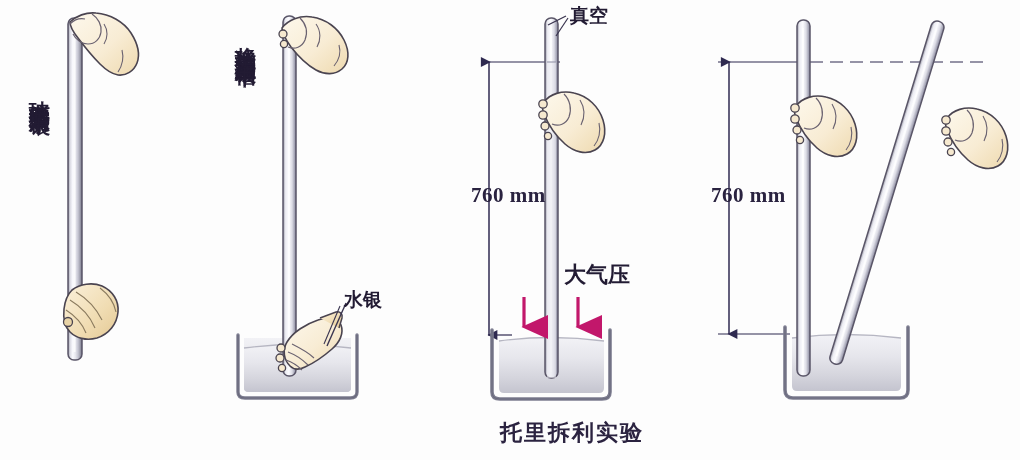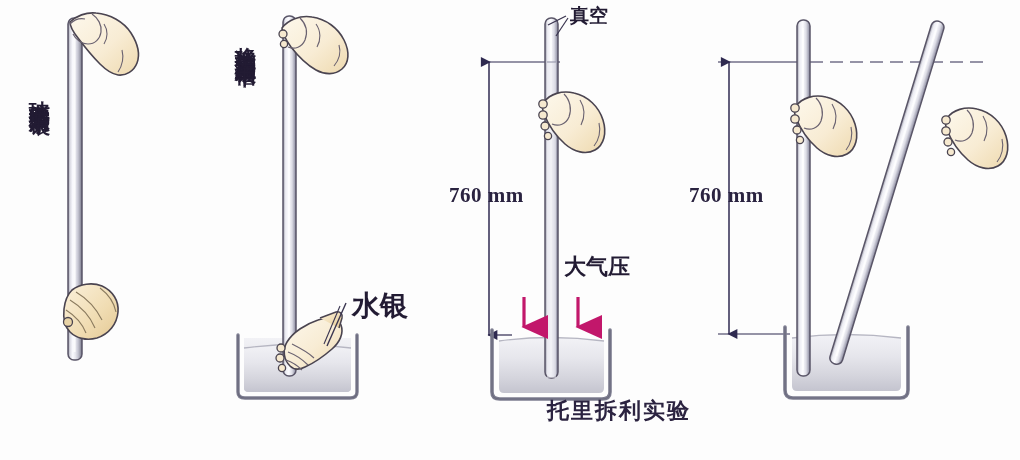--- a/index.html
+++ b/index.html
@@ -38,20 +38,21 @@
     color:#221b33;
     white-space:nowrap;
   }
   .dimlabel{
     position:absolute;
     font-family:"Liberation Serif","DejaVu Serif",serif;
     font-weight:700;
     color:#2a2340;
     white-space:nowrap;
     letter-spacing:0.5px;
+    margin-left:22px;
   }
   .caption{
     position:absolute;
     font-family:"DejaVu Sans","Liberation Sans",sans-serif;
     font-weight:700;
     color:#2b2340;
     white-space:nowrap;
     letter-spacing:2px;
   }
 </style>
@@ -297,25 +298,25 @@
         <circle cx="948" cy="142" r="4" fill="#f6e9cf" stroke="#4a4450" stroke-width="1.3"></circle>
         <circle cx="951" cy="152" r="3.6" fill="#f6e9cf" stroke="#4a4450" stroke-width="1.3"></circle>
       </g>
     </g>
   </svg>
 
   <div class="vlabel" style="left:28px;top:84px;font-size:21px;">玻璃管中装满水银</div>
 
   <div class="vlabel" style="left:234px;top:30px;font-size:21px;">将玻璃管倒立在水银槽中</div>
 
-  <div class="hlabel" style="left:352px;top:287px;font-size:28px;">水银</div>
+  <div class="hlabel" style="left:344px;top:287px;font-size:19px;">水银</div>
 
   <div class="hlabel" style="left:570px;top:3px;font-size:19px;">真空</div>
 
-  <div class="hlabel" style="left:564px;top:252px;font-size:22px;">大气压</div>
+  <div class="hlabel" style="left:564px;top:260px;font-size:22px;">大气压</div>
 
   <div class="dimlabel" style="left:449px;top:183px;font-size:21px;">760 mm</div>
 
   <div class="dimlabel" style="left:689px;top:183px;font-size:21px;">760 mm</div>
 
-  <div class="caption" style="left:500px;top:396px;font-size:22px;margin-left:47px;">托里拆利实验</div>
+  <div class="caption" style="left:500px;top:418px;font-size:22px;">托里拆利实验</div>
 
 </div>
 
 </body></html>

